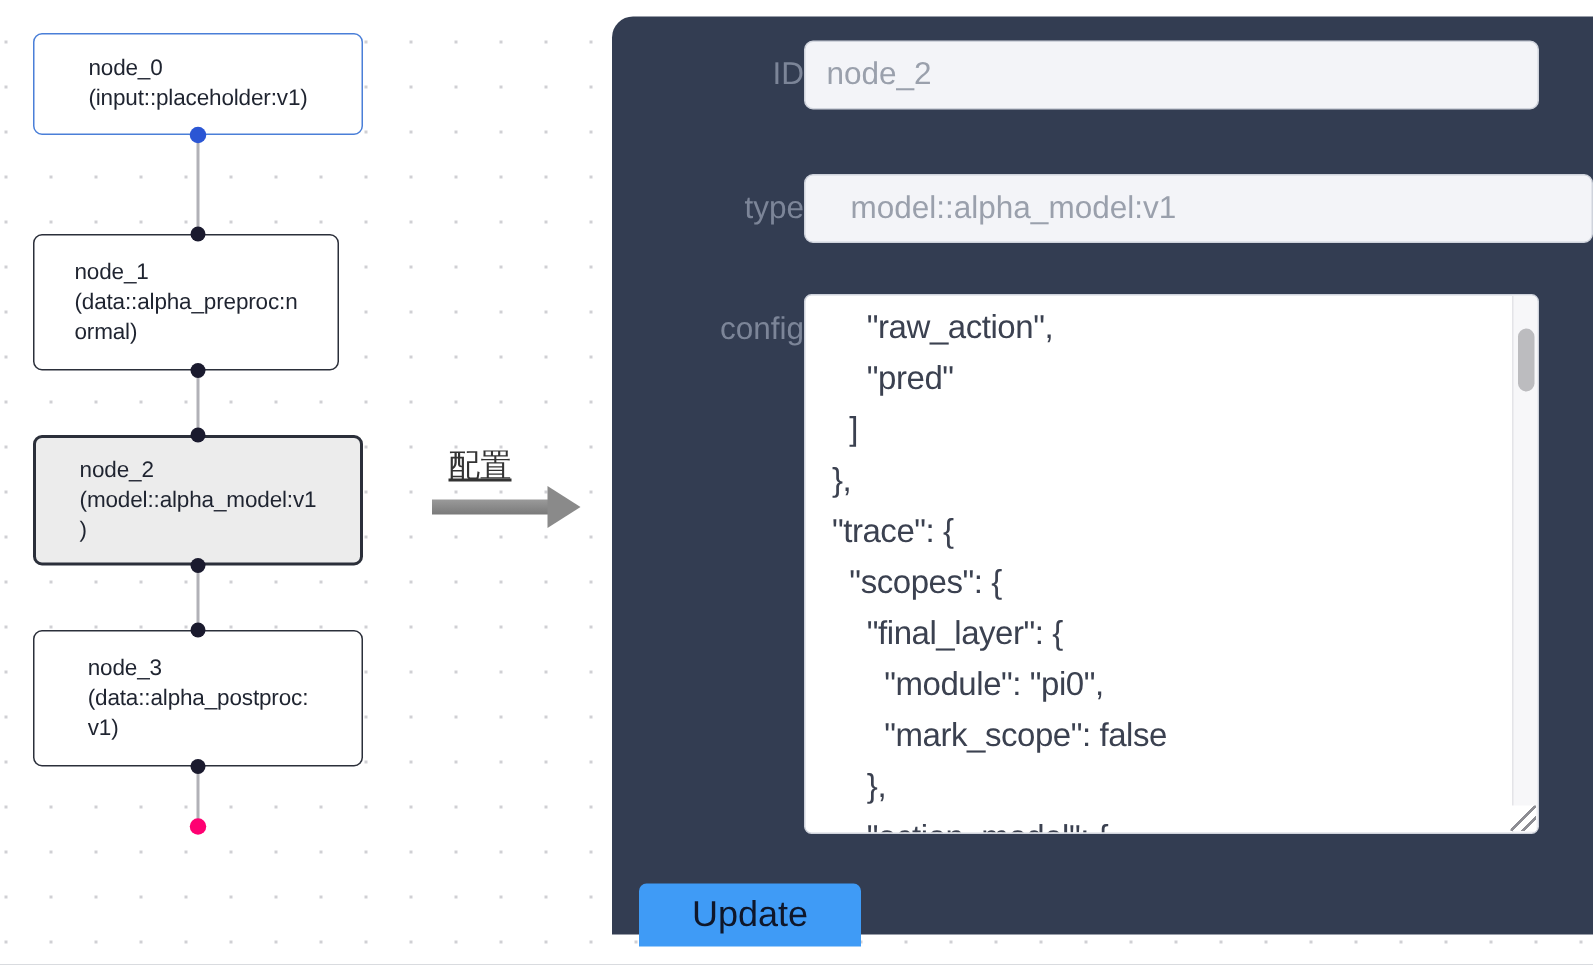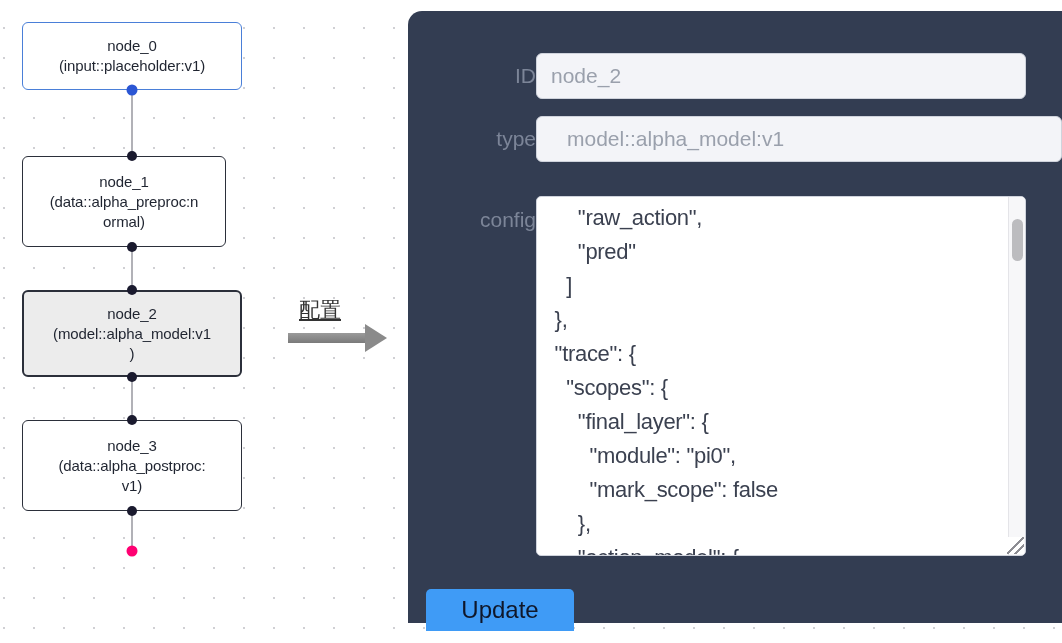--- a/index.html
+++ b/index.html
@@ -29,21 +29,20 @@
   
   .node {
     position: absolute;
     box-sizing: border-box;
     border: 1.5px solid #2b2f3a;
     border-radius: 6px;
     background: #ffffff;
     color: #1f2430;
     font-size: 15px;
     line-height: 20px;
-    text-align: center;
     display: flex;
     align-items: center;
     justify-content: center;
     padding: 2px 8px;
     letter-spacing: -0.1px;
   }
   .node.input-node  { border-color: #4a7fd8; }
   .node.output-node { border-color: #e05fa5; }
   .node.selected    { border: 2.5px solid #2b2f3a; background: #ececec; }
 
@@ -125,21 +124,21 @@
     border-radius: 6px;
     color: #9aa0ac;
     font-size: 21px;
     padding: 0 14px;
     display: flex;
     align-items: center;
     font-family: "Liberation Sans", sans-serif;
   }
 
   
-  #row-id    { left: 0px;  top: 42px; width: 654px; height: 46px; }
+  #row-id    { left: 0px;  top: 16px; width: 654px; height: 46px; }
   #row-type  { left: 0px;  top: 105px; width: 654px; height: 46px; }
   #row-config{ left: 0px;  top: 185px; width: 654px; }
 
   #row-id .field-label,
   #row-type .field-label,
   #row-config .field-label { width: 110px; margin-left: 18px; flex: none; }
 
   #row-id .field-input    { width: 490px; height: 46px; }
   #row-type .field-input  { width: 586px; height: 46px; padding-left: 30px; }
 

